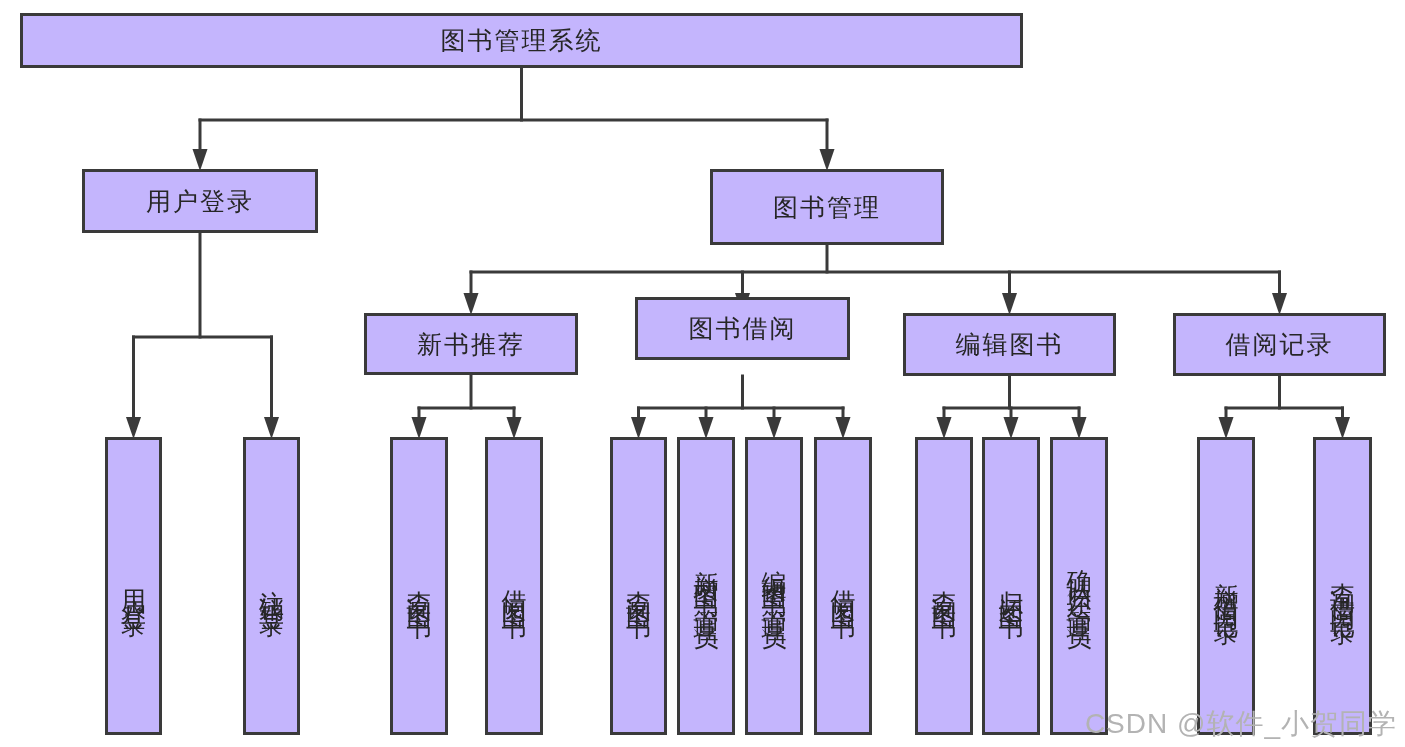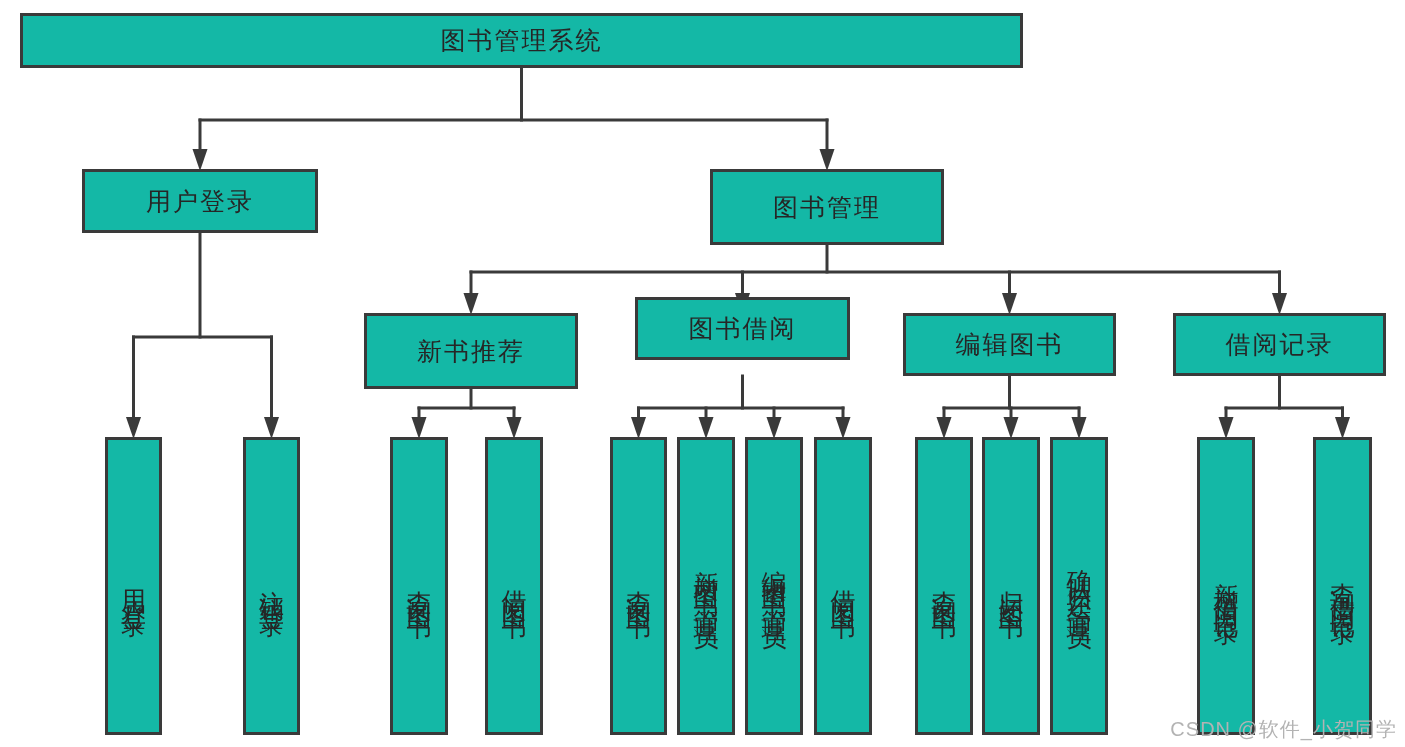--- a/index.html
+++ b/index.html
@@ -12,21 +12,21 @@
     font-family: "Liberation Sans", "DejaVu Sans", sans-serif;
   }
   #connectors {
     position: absolute;
     left: 0; top: 0;
     z-index: 1;
   }
   .node {
     position: absolute;
     box-sizing: border-box;
-    background: #14b8a6;
+    background: #c4b5fd;
     border: 3px solid #3a3a3a;
     display: flex;
     align-items: center;
     justify-content: center;
     z-index: 2;
     color: #262626;
   }
   .node.h span {
     font-size: 25px;
     letter-spacing: 2px;
@@ -38,21 +38,21 @@
     text-orientation: mixed;
     font-size: 25px;
     letter-spacing: 8px;
     line-height: 1;
   }
   .watermark {
     position: absolute;
     right: 8px;
     bottom: 4px;
     z-index: 3;
-    font-size: 20px;
+    font-size: 28px;
     letter-spacing: 1px;
     color: #b3b3b3;
     white-space: nowrap;
   }
 </style>
 </head>
 <body>
 
 <div id="canvas">
   <svg id="connectors" width="1405" height="747" viewBox="0 0 1405 747">
@@ -112,21 +112,21 @@
   <div class="watermark" style="color: rgb(179, 179, 179);">CSDN @软件_小贺同学</div>
 <div class="node h" style="left: 20px; top: 13px; width: 1003px; height: 55px; border-color: rgb(58, 58, 58); color: rgb(38, 38, 38);">
       <span>图书管理系统</span>
     </div>
     <div class="node h" style="left: 82px; top: 169px; width: 236px; height: 64px; border-color: rgb(58, 58, 58); color: rgb(38, 38, 38);">
       <span>用户登录</span>
     </div>
     <div class="node h" style="left: 710px; top: 169px; width: 234px; height: 76px; border-color: rgb(58, 58, 58); color: rgb(38, 38, 38);">
       <span>图书管理</span>
     </div>
-    <div class="node h" style="left: 364px; top: 313px; width: 214px; height: 76px; border-color: rgb(58, 58, 58); color: rgb(38, 38, 38);">
+    <div class="node h" style="left: 364px; top: 313px; width: 214px; height: 62px; border-color: rgb(58, 58, 58); color: rgb(38, 38, 38);">
       <span>新书推荐</span>
     </div>
     <div class="node h" style="left: 635px; top: 297px; width: 215px; height: 63px; border-color: rgb(58, 58, 58); color: rgb(38, 38, 38);">
       <span>图书借阅</span>
     </div>
     <div class="node h" style="left: 903px; top: 313px; width: 213px; height: 63px; border-color: rgb(58, 58, 58); color: rgb(38, 38, 38);">
       <span>编辑图书</span>
     </div>
     <div class="node h" style="left: 1173px; top: 313px; width: 213px; height: 63px; border-color: rgb(58, 58, 58); color: rgb(38, 38, 38);">
       <span>借阅记录</span>

